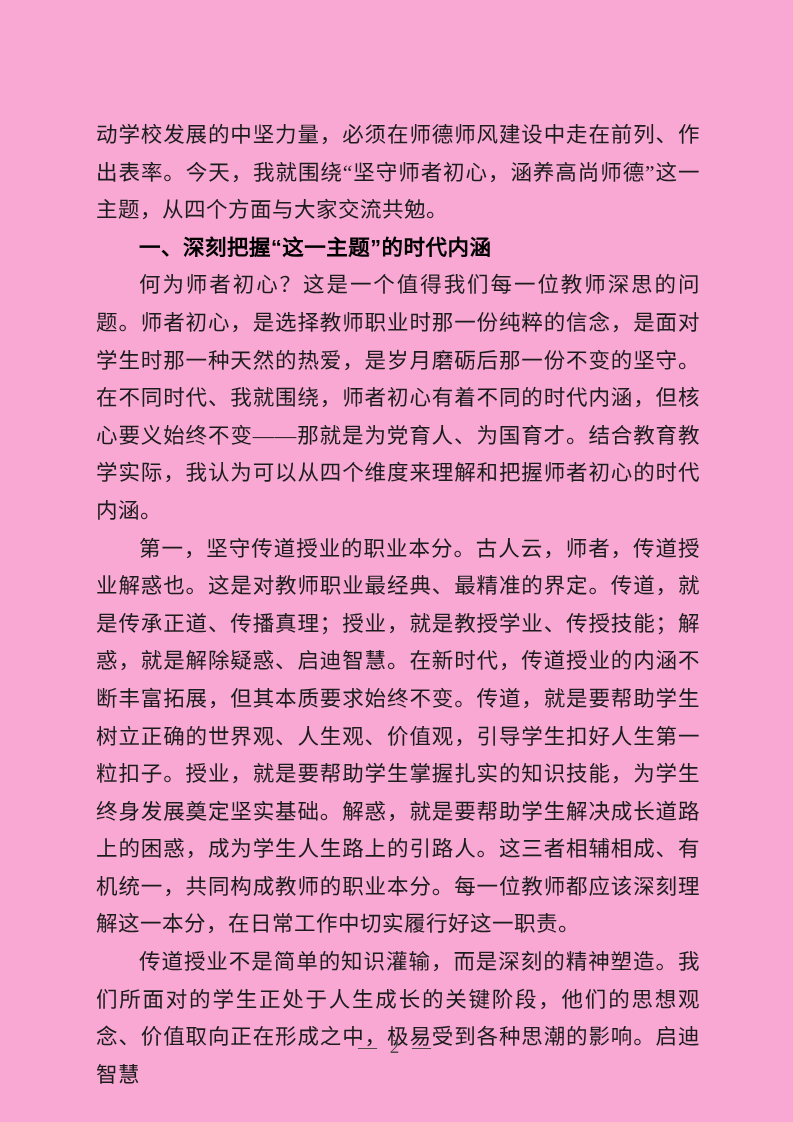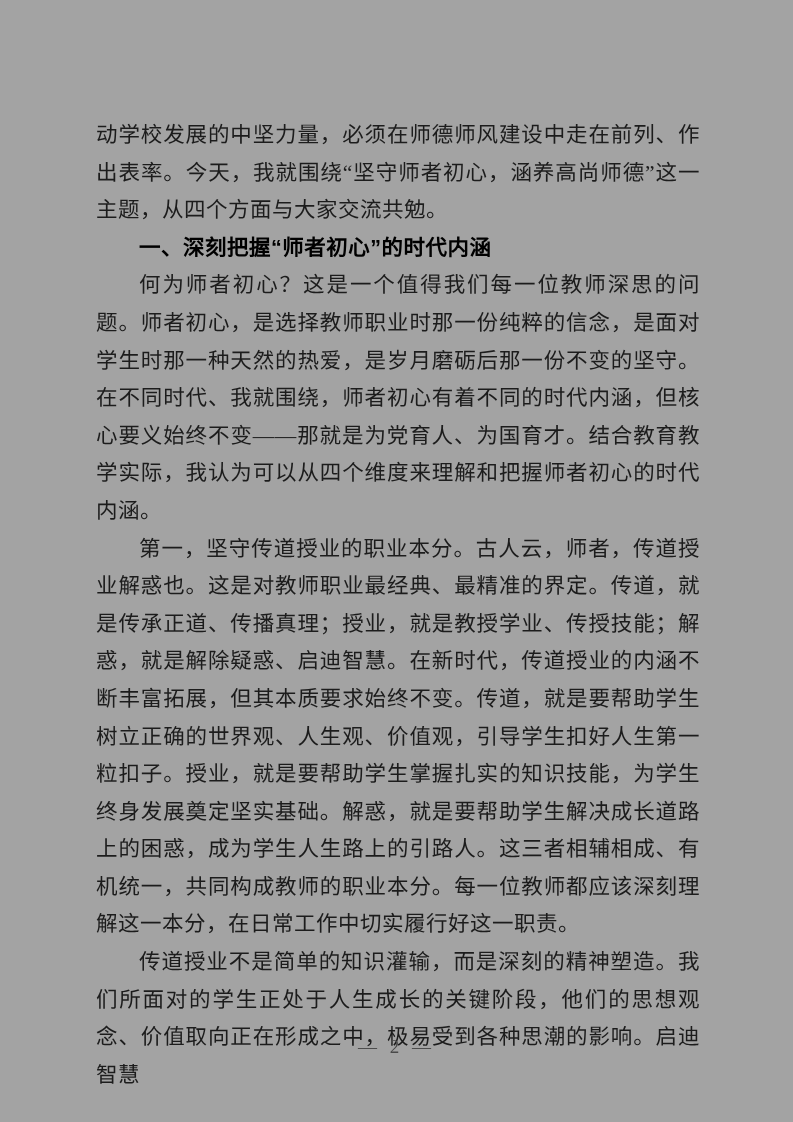--- a/index.html
+++ b/index.html
@@ -4,21 +4,21 @@
 <style>
   html, body {
     margin: 0;
     padding: 0;
     background: #ffffff;
   }
   .page {
     position: relative;
     width: 793px;
     height: 1122px;
-    background: #a3a3a3;
+    background: #f9a8d4;
     overflow: hidden;
     font-family: "Liberation Serif", "DejaVu Serif", serif;
   }
   .content {
     position: absolute;
     left: 96px;
     top: 117px;
     width: 604px;
     font-size: 21.5px;
     line-height: 37.6px;
@@ -54,19 +54,19 @@
     letter-spacing: 4px;
     font-family: "Liberation Serif", "DejaVu Serif", serif;
   }
 </style>
 </head>
 <body>
 
 <div class="page">
   <div class="content">
     <p class="para no-indent">动学校发展的中坚力量，必须在师德师风建设中走在前列、作出表率。今天，我就围绕“坚守师者初心，涵养高尚师德”这一主题，从四个方面与大家交流共勉。</p>
-    <p class="heading">一、深刻把握“师者初心”的时代内涵</p>
+    <p class="heading">一、深刻把握“这一主题”的时代内涵</p>
     <p class="para">何为师者初心？这是一个值得我们每一位教师深思的问题。师者初心，是选择教师职业时那一份纯粹的信念，是面对学生时那一种天然的热爱，是岁月磨砺后那一份不变的坚守。在不同时代、我就围绕，师者初心有着不同的时代内涵，但核心要义始终不变——那就是为党育人、为国育才。结合教育教学实际，我认为可以从四个维度来理解和把握师者初心的时代内涵。</p>
     <p class="para">第一，坚守传道授业的职业本分。古人云，师者，传道授业解惑也。这是对教师职业最经典、最精准的界定。传道，就是传承正道、传播真理；授业，就是教授学业、传授技能；解惑，就是解除疑惑、启迪智慧。在新时代，传道授业的内涵不断丰富拓展，但其本质要求始终不变。传道，就是要帮助学生树立正确的世界观、人生观、价值观，引导学生扣好人生第一粒扣子。授业，就是要帮助学生掌握扎实的知识技能，为学生终身发展奠定坚实基础。解惑，就是要帮助学生解决成长道路上的困惑，成为学生人生路上的引路人。这三者相辅相成、有机统一，共同构成教师的职业本分。每一位教师都应该深刻理解这一本分，在日常工作中切实履行好这一职责。</p>
     <p class="para">传道授业不是简单的知识灌输，而是深刻的精神塑造。我们所面对的学生正处于人生成长的关键阶段，他们的思想观念、价值取向正在形成之中，极易受到各种思潮的影响。启迪智慧</p>
   </div>
   <div class="footer">— 2 —</div>
 </div>
 
 </body></html>

